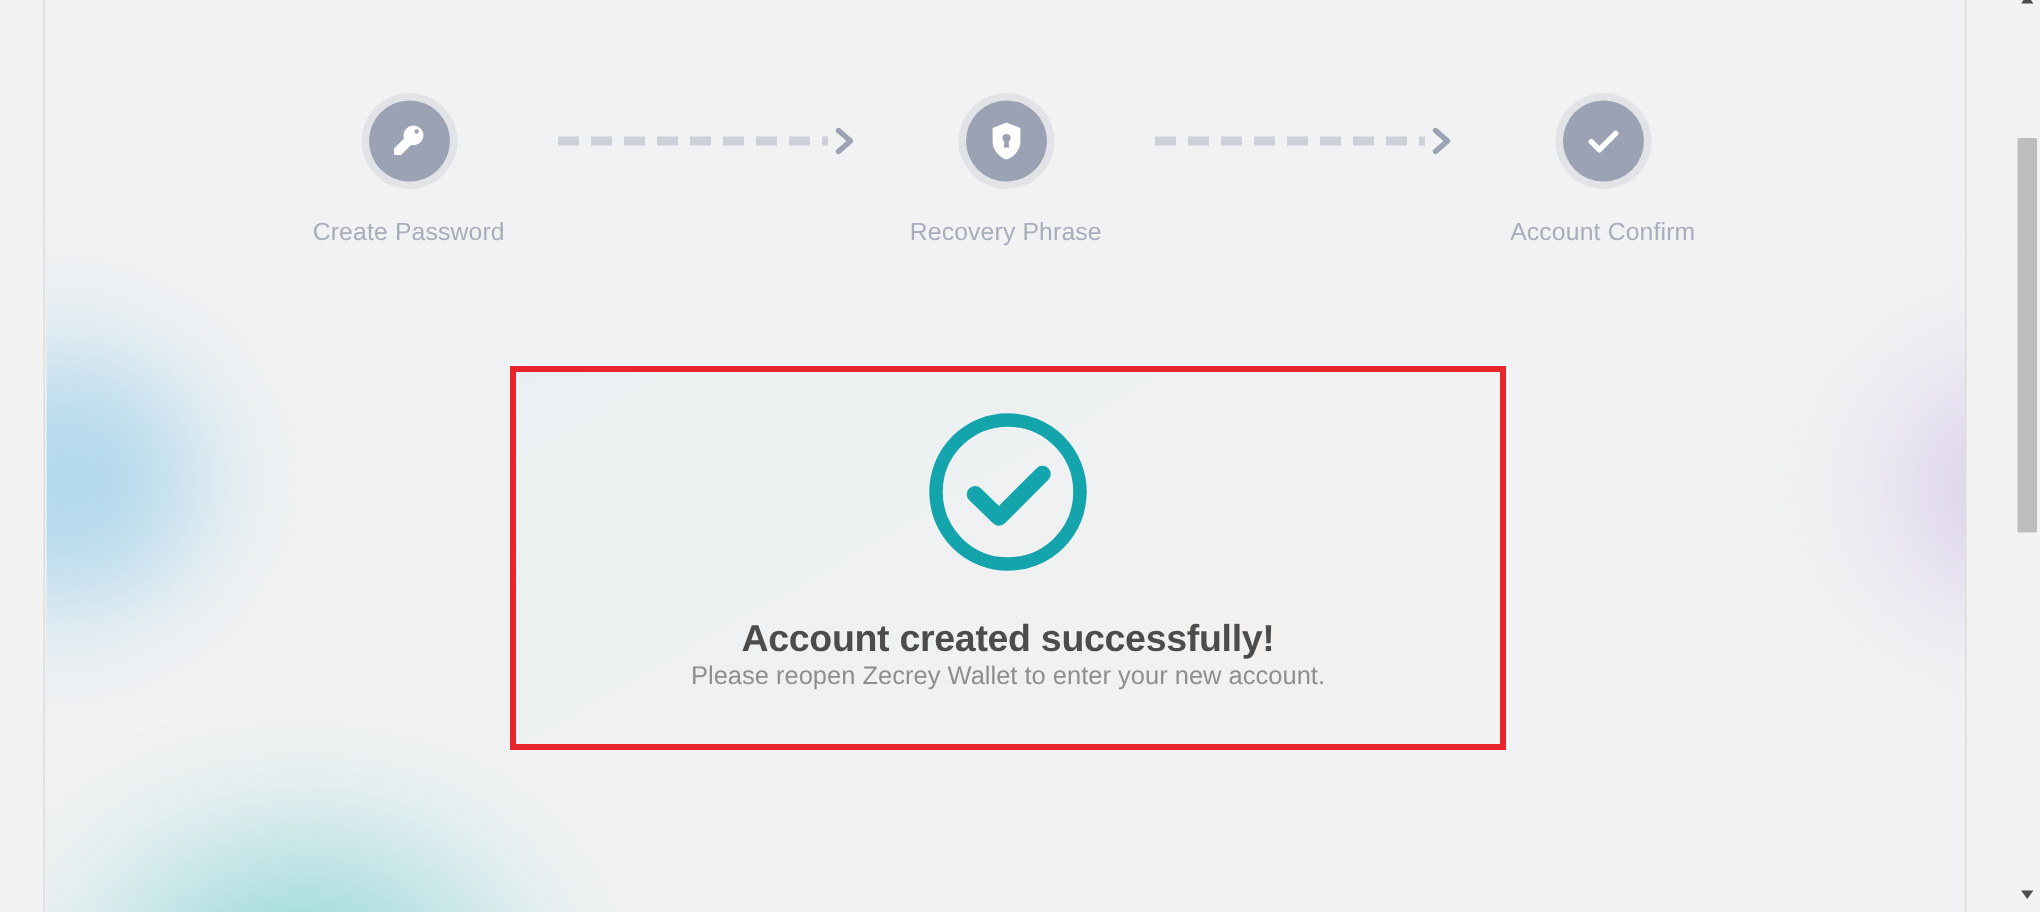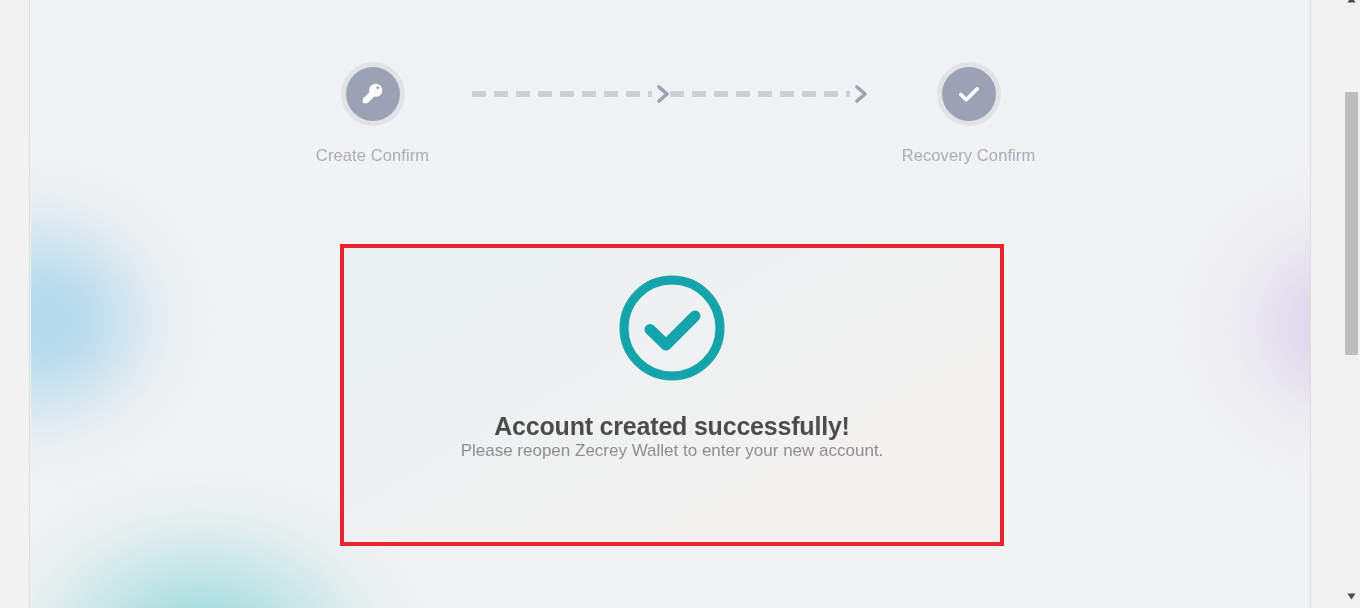--- a/index.html
+++ b/index.html
@@ -126,21 +126,21 @@
   .connector .chev {
     width: 16px; height: 22px;
     flex: 0 0 auto;
   }
 
   
   .success-card {
     position: absolute;
     left: 309px; top: 244px;
     width: 664px;
-    height: 302px;
+    height: 256px;
     box-sizing: border-box;
     border: 4px solid #e8242c;
     background: linear-gradient(150deg, #eaf0f1 0%, #eef1f2 38%, #f2f1f0 72%, #f3f1ef 100%);
     z-index: 4;
     display: flex;
     flex-direction: column;
     align-items: center;
   }
   .check-wrap {
     margin-top: 22px;
@@ -199,45 +199,55 @@
     <div class="blob blob-purple"></div>
 
     <div class="stepper">
 
       <div class="step">
         <div class="step-circle">
           <svg width="28" height="28" viewBox="0 0 24 24">
             <path fill="#ffffff" d="M14.2 3.2a5.6 5.6 0 0 0-5.6 5.6c0 .62.1 1.2.29 1.75L3.2 16.24v3.16a.6.6 0 0 0 .6.6h3.1a.6.6 0 0 0 .42-.18l1.2-1.2 1.36-1.36 3.16-3.16c.54.18 1.1.28 1.7.28a5.6 5.6 0 0 0 0-11.18zm1.9 4.62a1.25 1.25 0 1 1 0-2.5 1.25 1.25 0 0 1 0 2.5z"></path>
           </svg>
         </div>
-        <div class="step-label">Create Confirm</div>
+        <div class="step-label">Create Password</div>
       </div>
 
       <div class="connector">
         <div class="dashes"></div>
         <svg class="chev" viewBox="0 0 16 22">
           <path fill="none" stroke="#9aa2b4" stroke-width="3.6" stroke-linecap="round" stroke-linejoin="round" d="M3 4l8 7-8 7"></path>
         </svg>
       </div>
 
+      <div class="step">
+        <div class="step-circle">
+          <svg width="26" height="28" viewBox="0 0 24 26">
+            <path fill="#ffffff" d="M12 1.5 3.4 5v8.1c0 5.2 3.6 9.6 8.6 11.4 5-1.8 8.6-6.2 8.6-11.4V5L12 1.5z"></path>
+            <circle cx="12" cy="11.2" r="2.5" fill="#9aa2b4"></circle>
+            <path fill="#9aa2b4" d="M10.9 11.6h2.2l.55 5.4h-3.3z"></path>
+          </svg>
+        </div>
+        <div class="step-label">Recovery Phrase</div>
+      </div>
 
       <div class="connector">
         <div class="dashes"></div>
         <svg class="chev" viewBox="0 0 16 22">
           <path fill="none" stroke="#9aa2b4" stroke-width="3.6" stroke-linecap="round" stroke-linejoin="round" d="M3 4l8 7-8 7"></path>
         </svg>
       </div>
 
       <div class="step">
         <div class="step-circle">
           <svg width="28" height="28" viewBox="0 0 24 24">
             <path fill="none" stroke="#ffffff" stroke-width="3.1" stroke-linecap="round" stroke-linejoin="round" d="M5 12.4l4.6 4.6L19 7.6"></path>
           </svg>
         </div>
-        <div class="step-label">Recovery Confirm</div>
+        <div class="step-label">Account Confirm</div>
       </div>
 
     </div>
 
     <div class="success-card">
       <div class="check-wrap">
         <svg width="116" height="116" viewBox="0 0 116 116">
           <circle cx="58" cy="58" r="48" fill="none" stroke="#14a4ab" stroke-width="9"></circle>
           <path fill="none" stroke="#14a4ab" stroke-width="11" stroke-linecap="round" stroke-linejoin="round" d="M36 59.5 52 75l29-29"></path>
         </svg>

